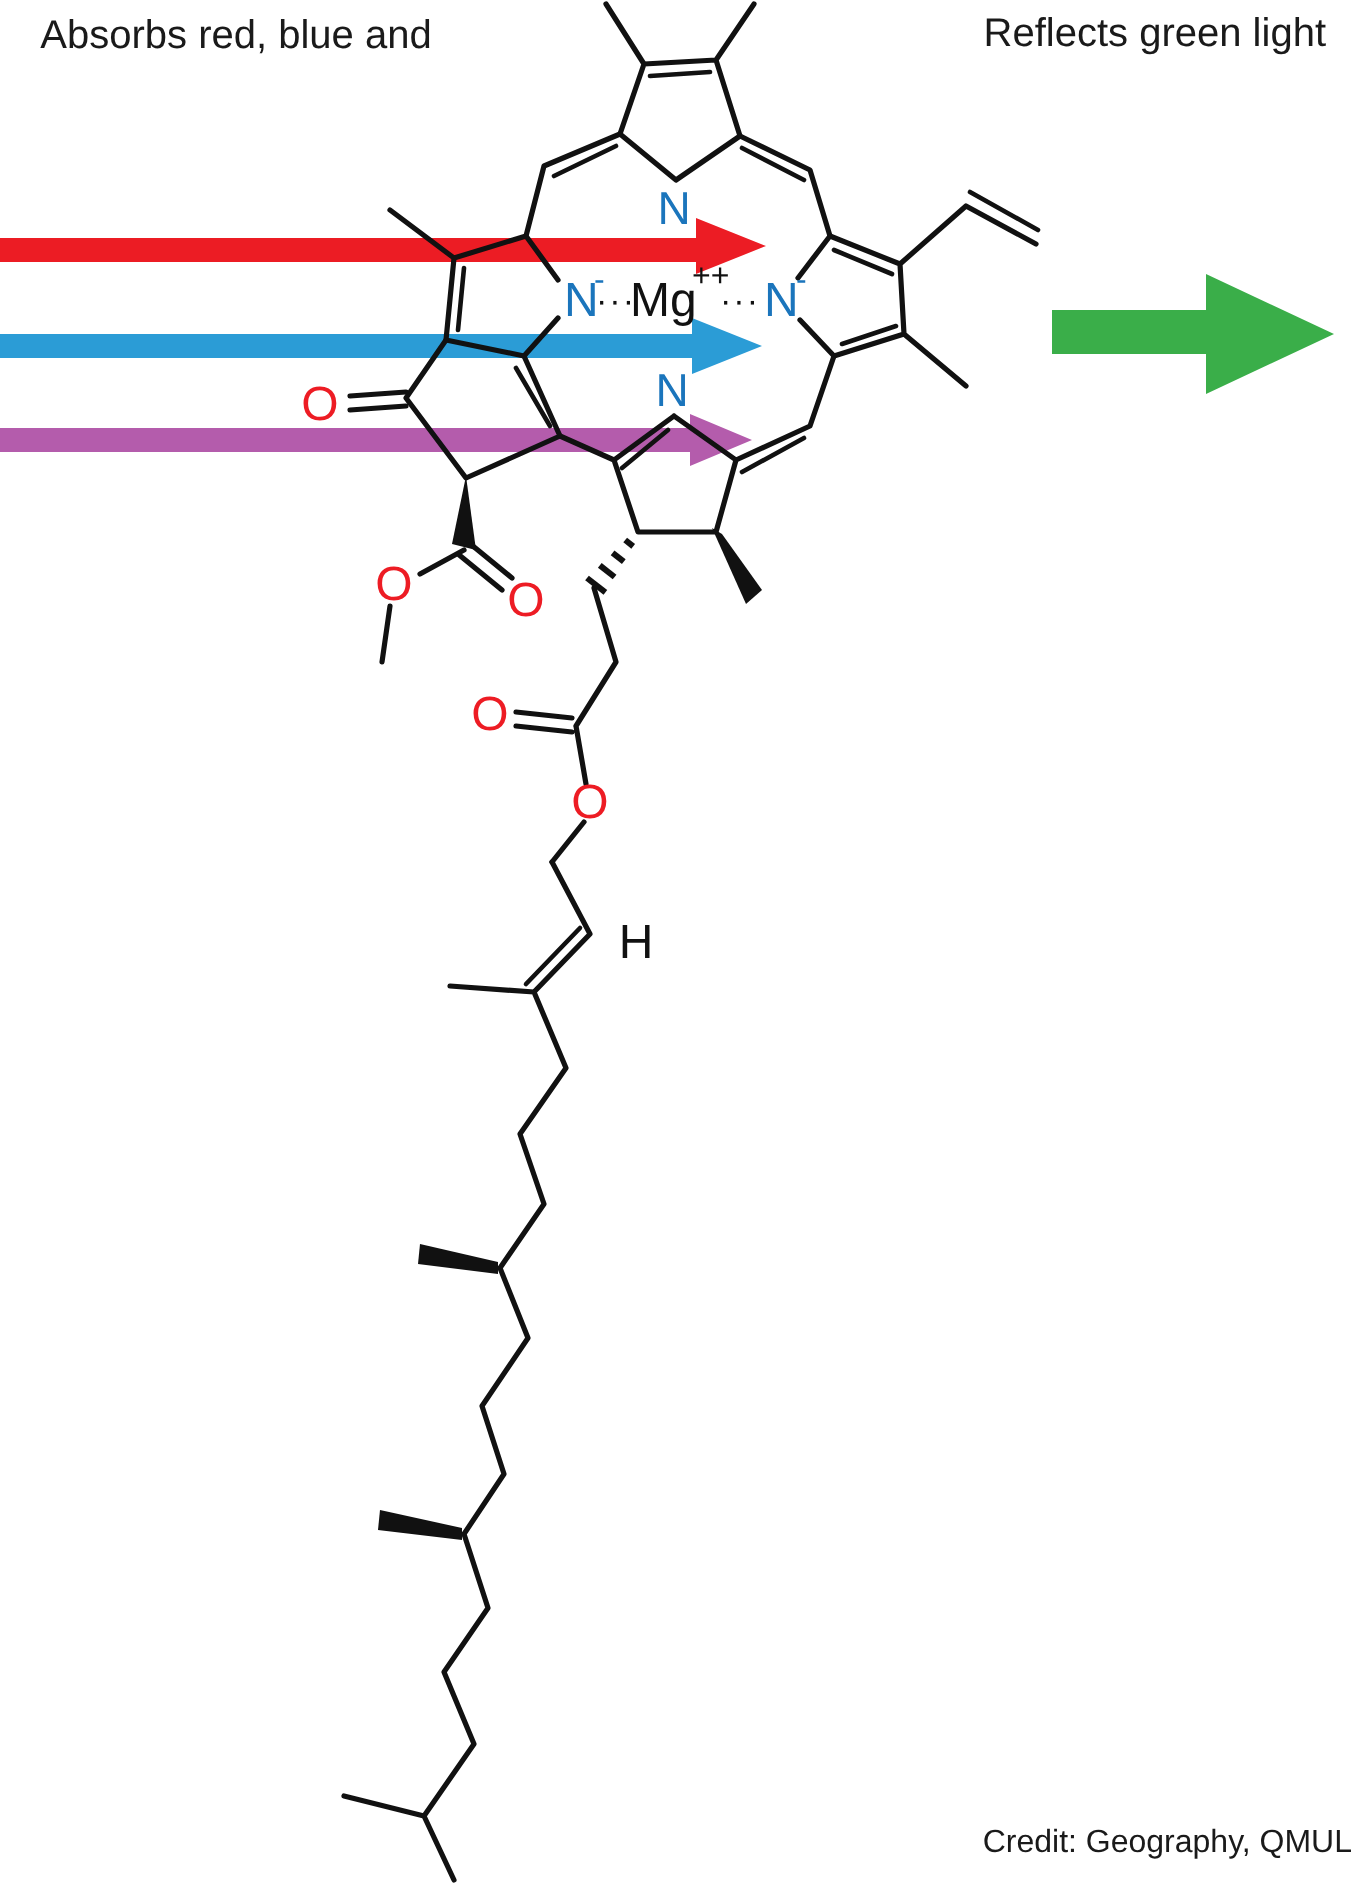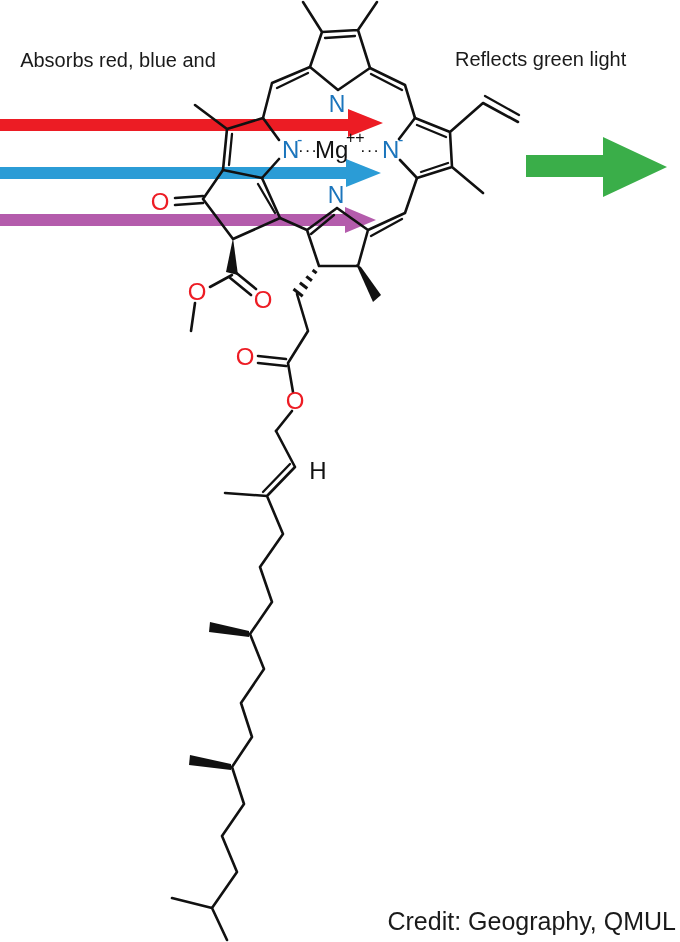--- a/index.html
+++ b/index.html
@@ -11,27 +11,26 @@
     font-family: "Liberation Sans", sans-serif;
     overflow: hidden;
   }
   #mol-svg { position: absolute; left: 0; top: 0; }
   svg text { font-family: "Liberation Sans", sans-serif; }
   .caption {
     position: absolute;
     color: #1a1a1a;
     font-size: 20px;
     line-height: 25px;
-    margin-top: 42px;
   }
   #caption-absorbs { left: 0; top: 6px; width: 236px; text-align: center; }
-  #caption-reflects { right: 4px; top: 5px; width: 220px; text-align: left; padding-right: 1px; }
+  #caption-reflects { right: 16px; top: 5px; width: 220px; text-align: right; padding-right: 1px; }
   #caption-credit {
     right: 4px; bottom: 8px;
-    font-size: 25px;
+    font-size: 16px;
     text-align: center;
   }
 </style>
 </head>
 <body>
 
 <div id="stage">
 
   <svg id="mol-svg" width="680" height="942" viewBox="0 0 680 942">
 

